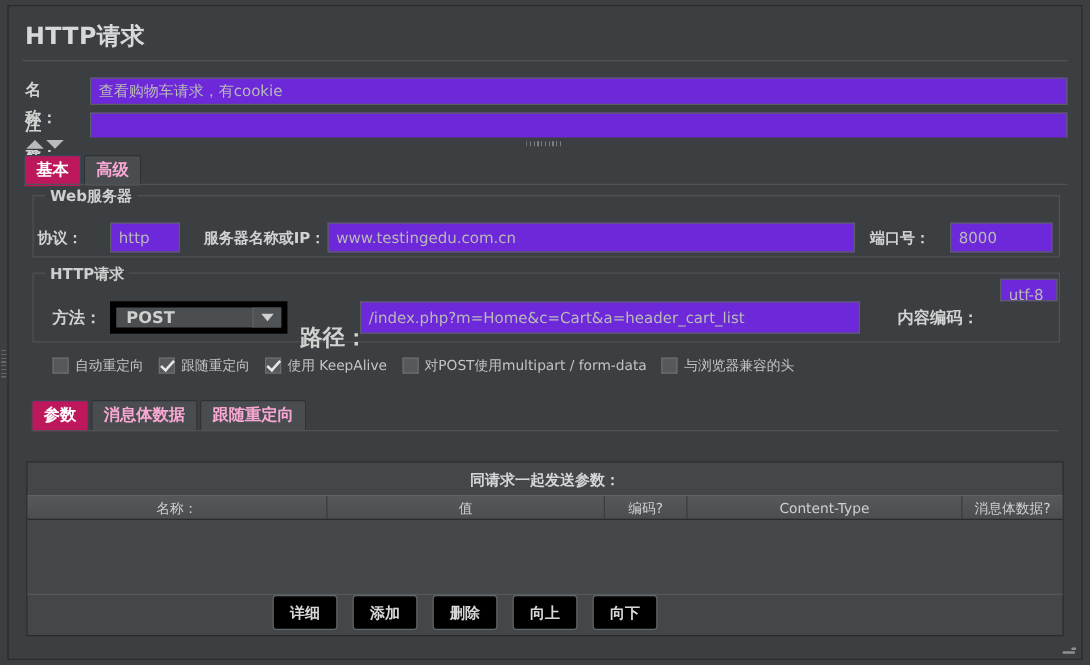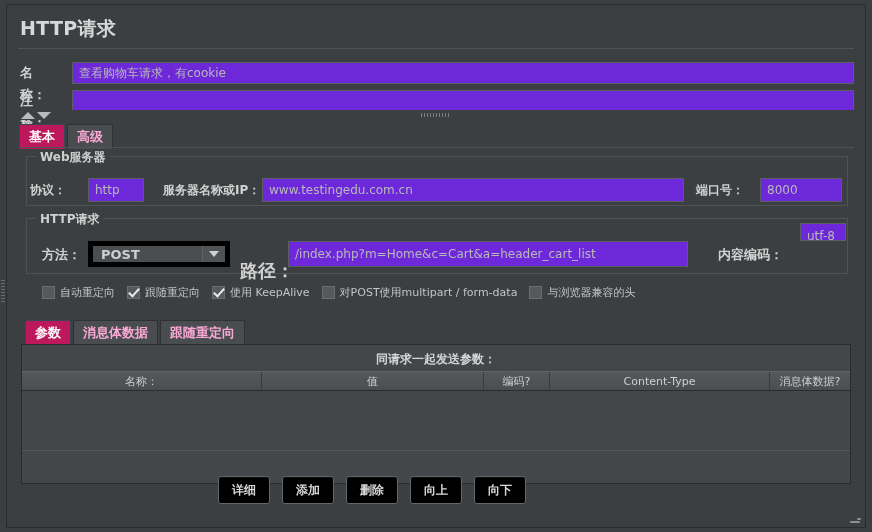--- a/index.html
+++ b/index.html
@@ -388,21 +388,21 @@
     </label>
   </div>
 
   <div class="tabstrip" style="left:25px; top:320px;">
     <div class="tab selected">参数</div>
     <div class="tab">消息体数据</div>
     <div class="tab">跟随重定向</div>
   </div>
   <div class="tab-underline" style="left:25px; top:344px; width:822px;"></div>
 
-  <div class="table-wrap" style="left:21px; top:344px; width:830px; height:140px;">
+  <div class="table-wrap" style="left:21px; top:369px; width:830px; height:140px;">
     <div class="table-caption" style="top:6px;">同请求一起发送参数：</div>
 
     <div class="thead" style="left:0px; top:26px; width:828px; height:20px;">
       <div class="th" style="width:240px;">名称：</div>
       <div class="th" style="width:222px;">值</div>
       <div class="th" style="width:66px;">编码?</div>
       <div class="th" style="width:220px;">Content-Type</div>
       <div class="th" style="width:80px;">消息体数据?</div>
     </div>
 

